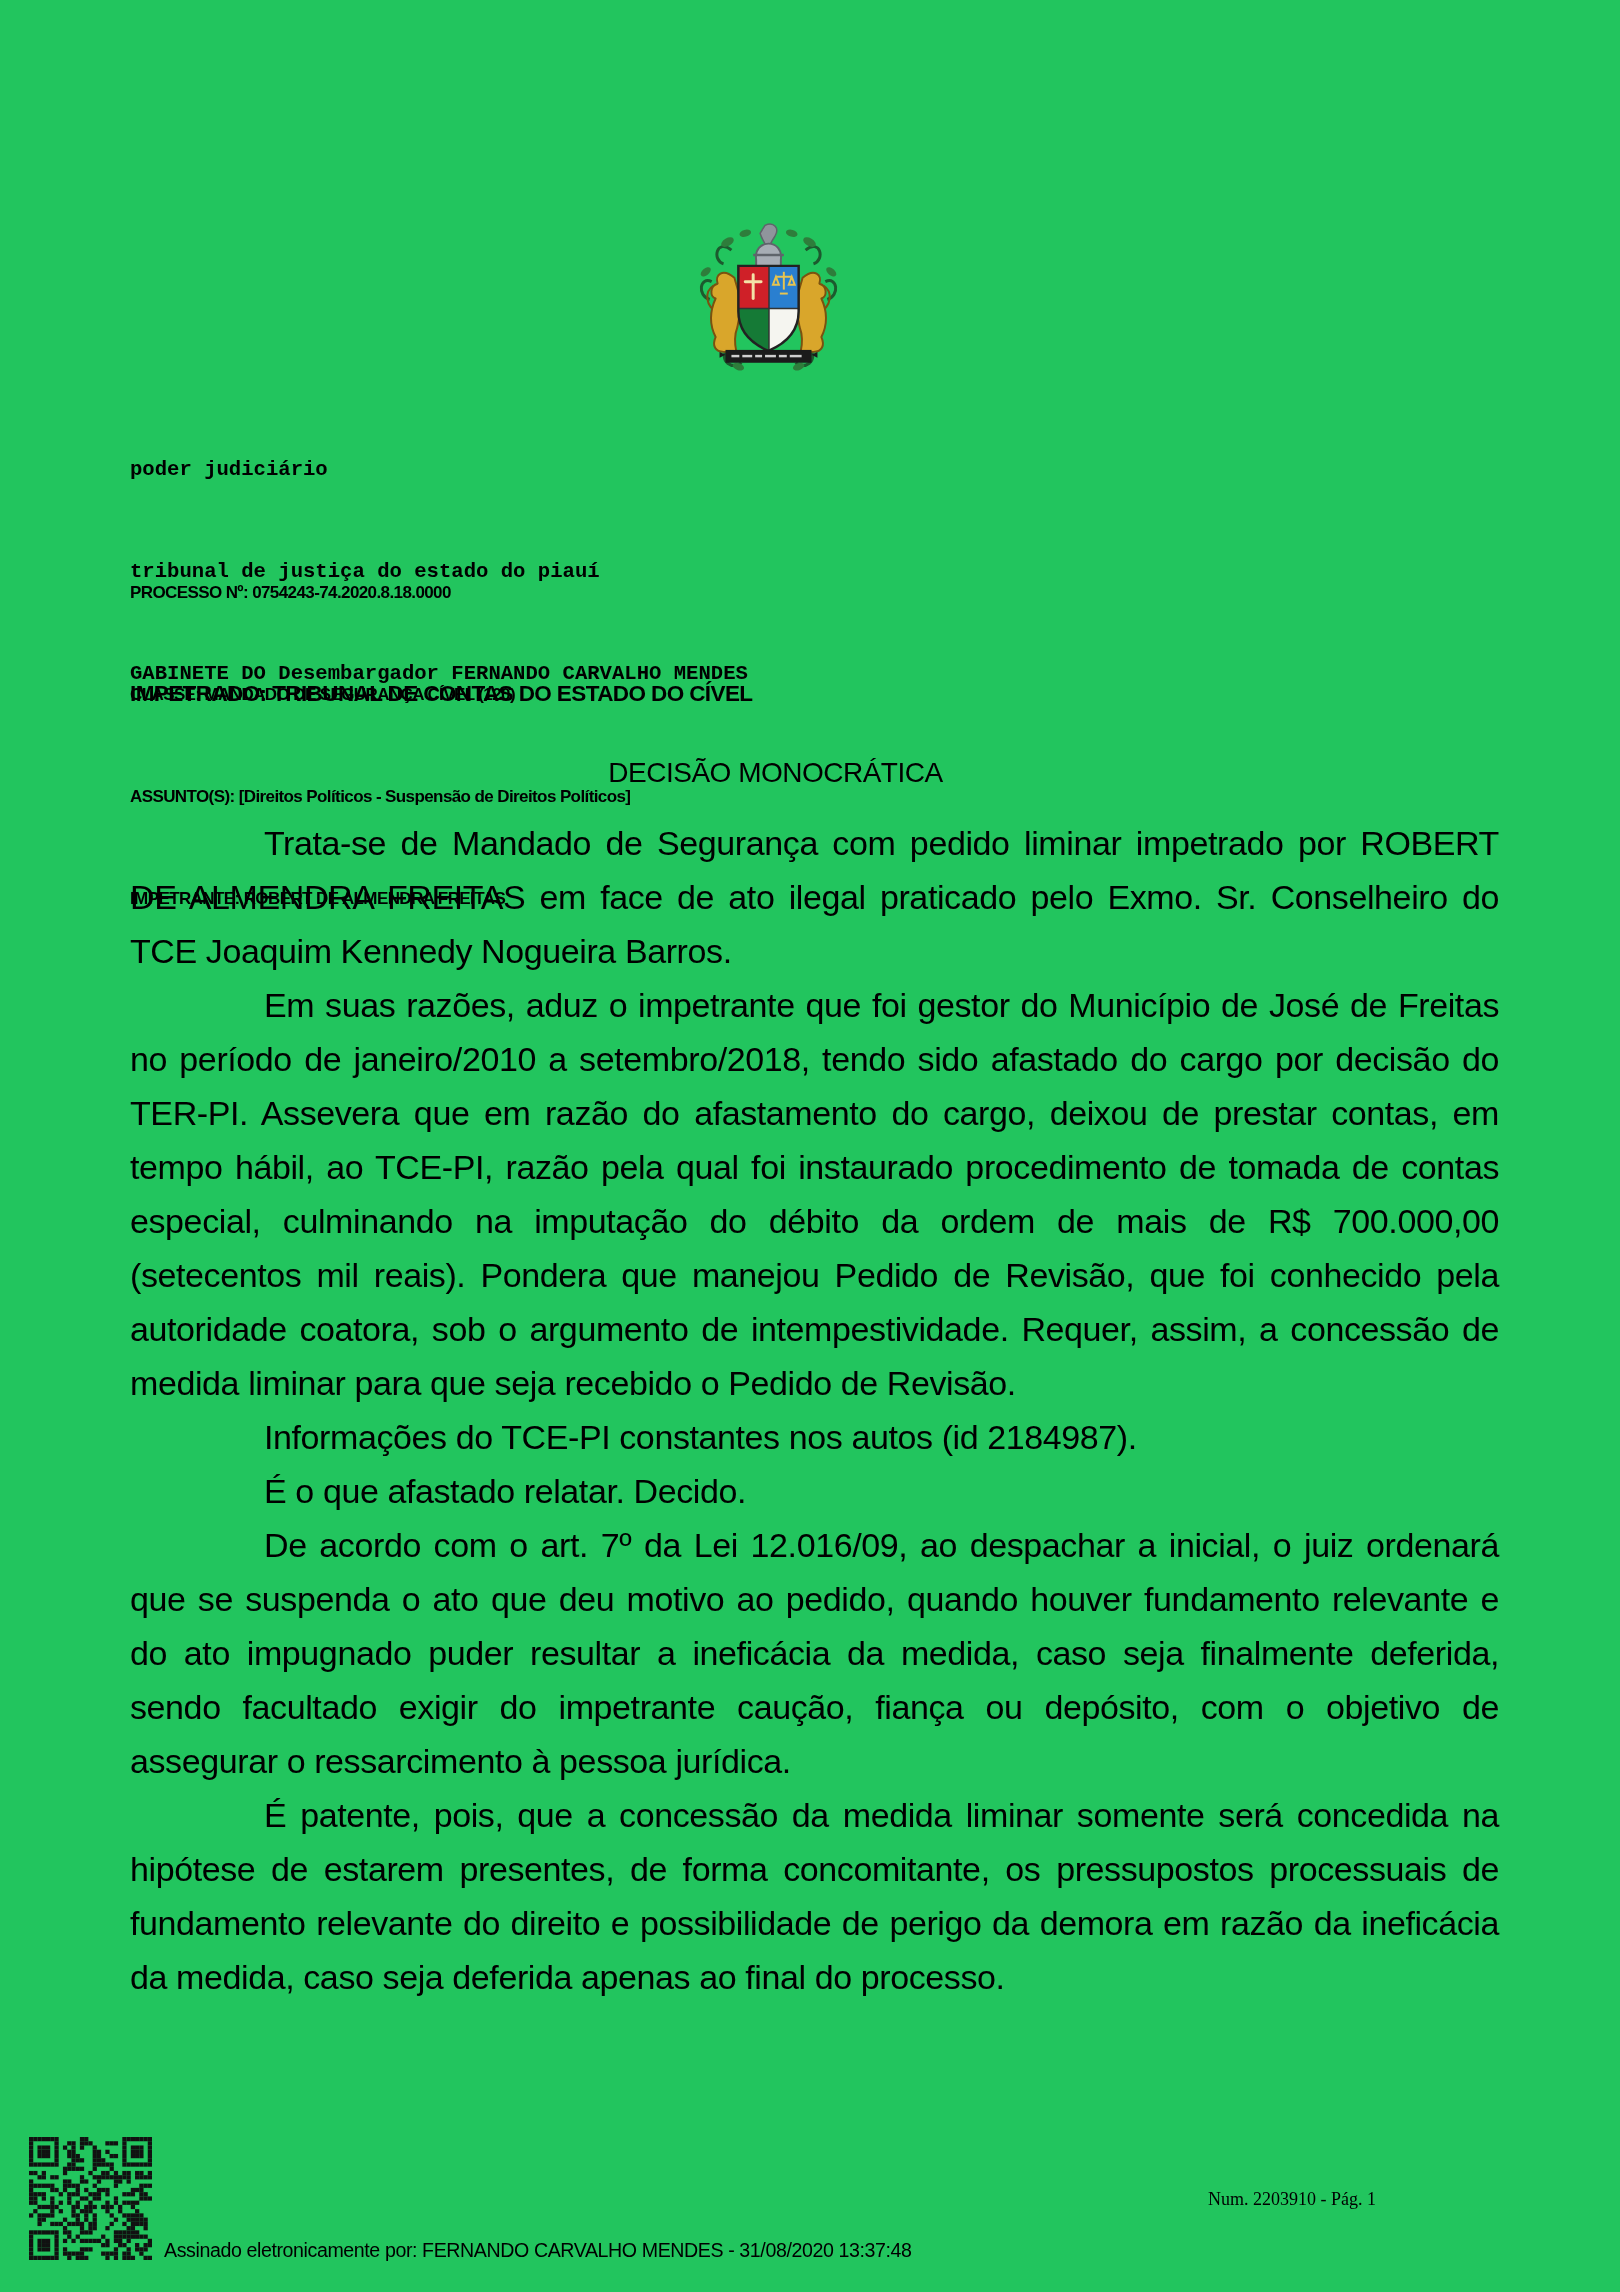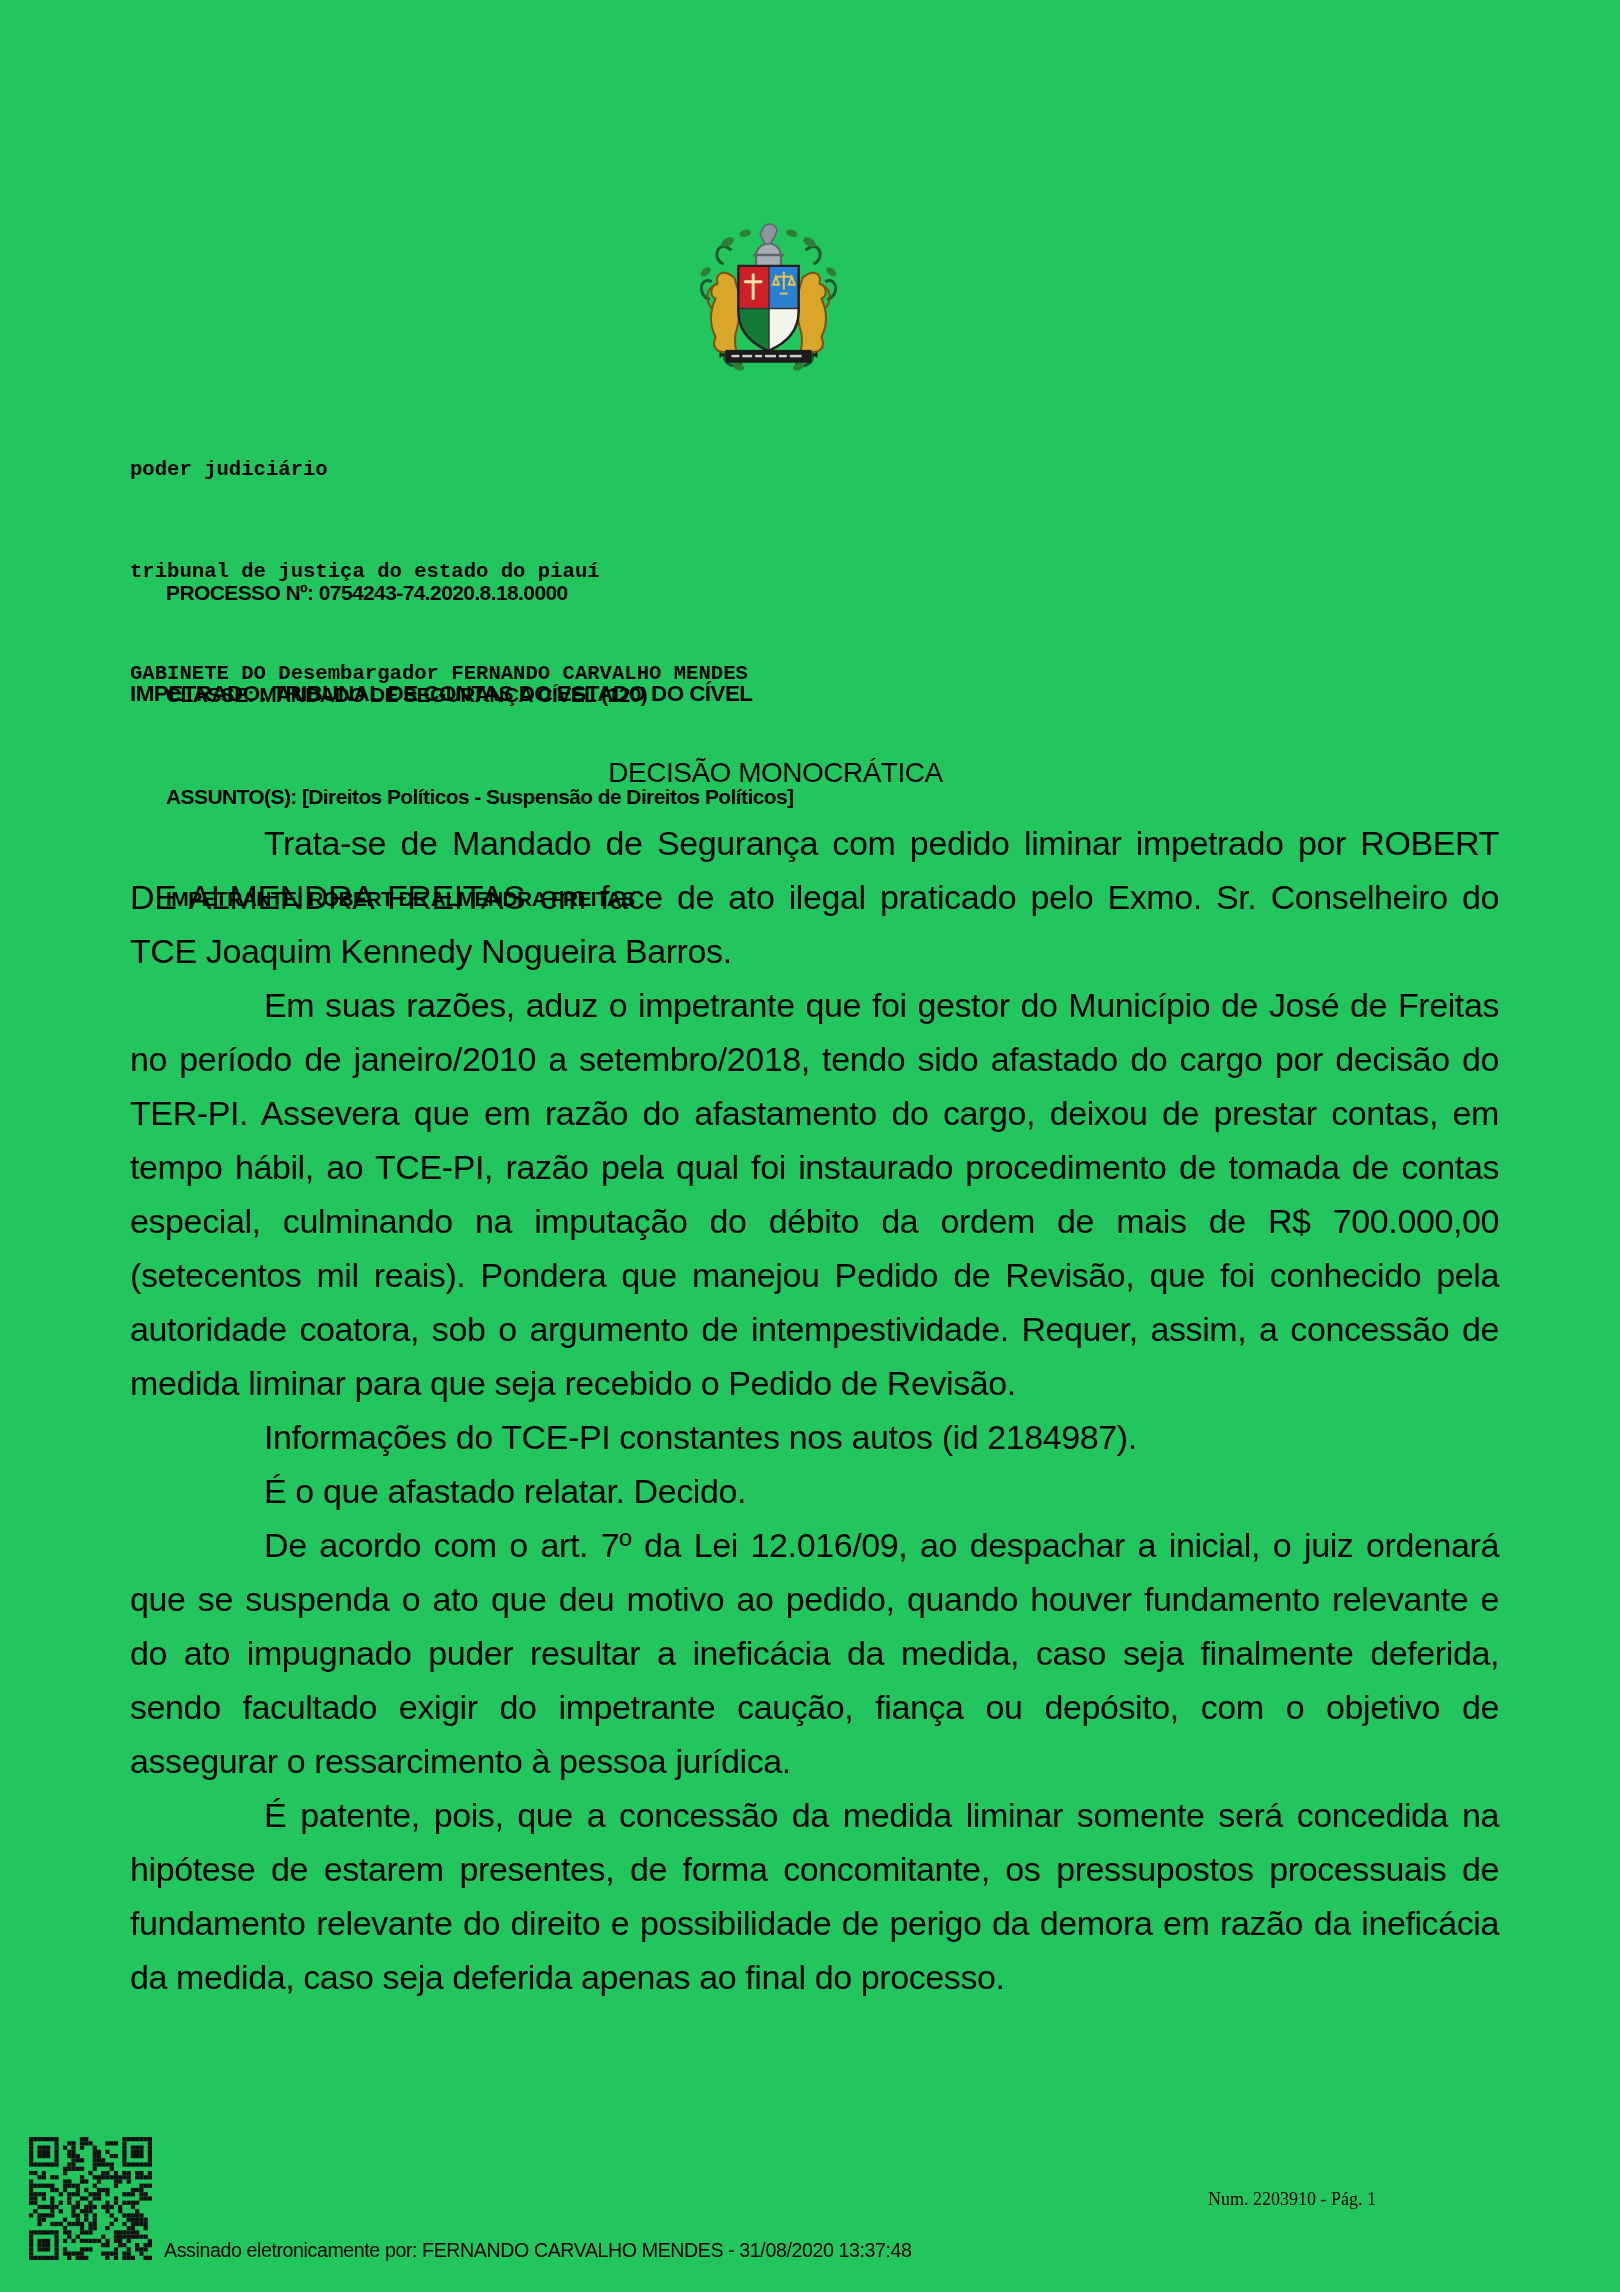--- a/index.html
+++ b/index.html
@@ -18,22 +18,22 @@
   
   .org-header{
     position:absolute;left:130px;top:385px;
     font-family:"Liberation Mono", monospace;
     font-weight:bold;font-size:20.6px;line-height:34px;
     white-space:pre;color:#000;
   }
   
   .case-info{
     position:absolute;left:130px;top:508px;
-    font-size:21px;font-weight:bold;line-height:34px;
-    letter-spacing:-0.6px;color:#000;white-space:pre;margin-left:36px;
+    font-size:17px;font-weight:bold;line-height:34px;
+    letter-spacing:-0.6px;color:#000;white-space:pre;
   }
   .impetrado-line{
     position:absolute;left:130px;top:681px;
     font-size:22.5px;font-weight:bold;letter-spacing:-0.6px;color:#000;
   }
   .decision-title{
     position:absolute;left:130px;top:757px;width:1369px;
     padding-right:78px;box-sizing:border-box;
     text-align:center;font-size:28px;font-weight:normal;
     letter-spacing:-0.5px;color:#000;

